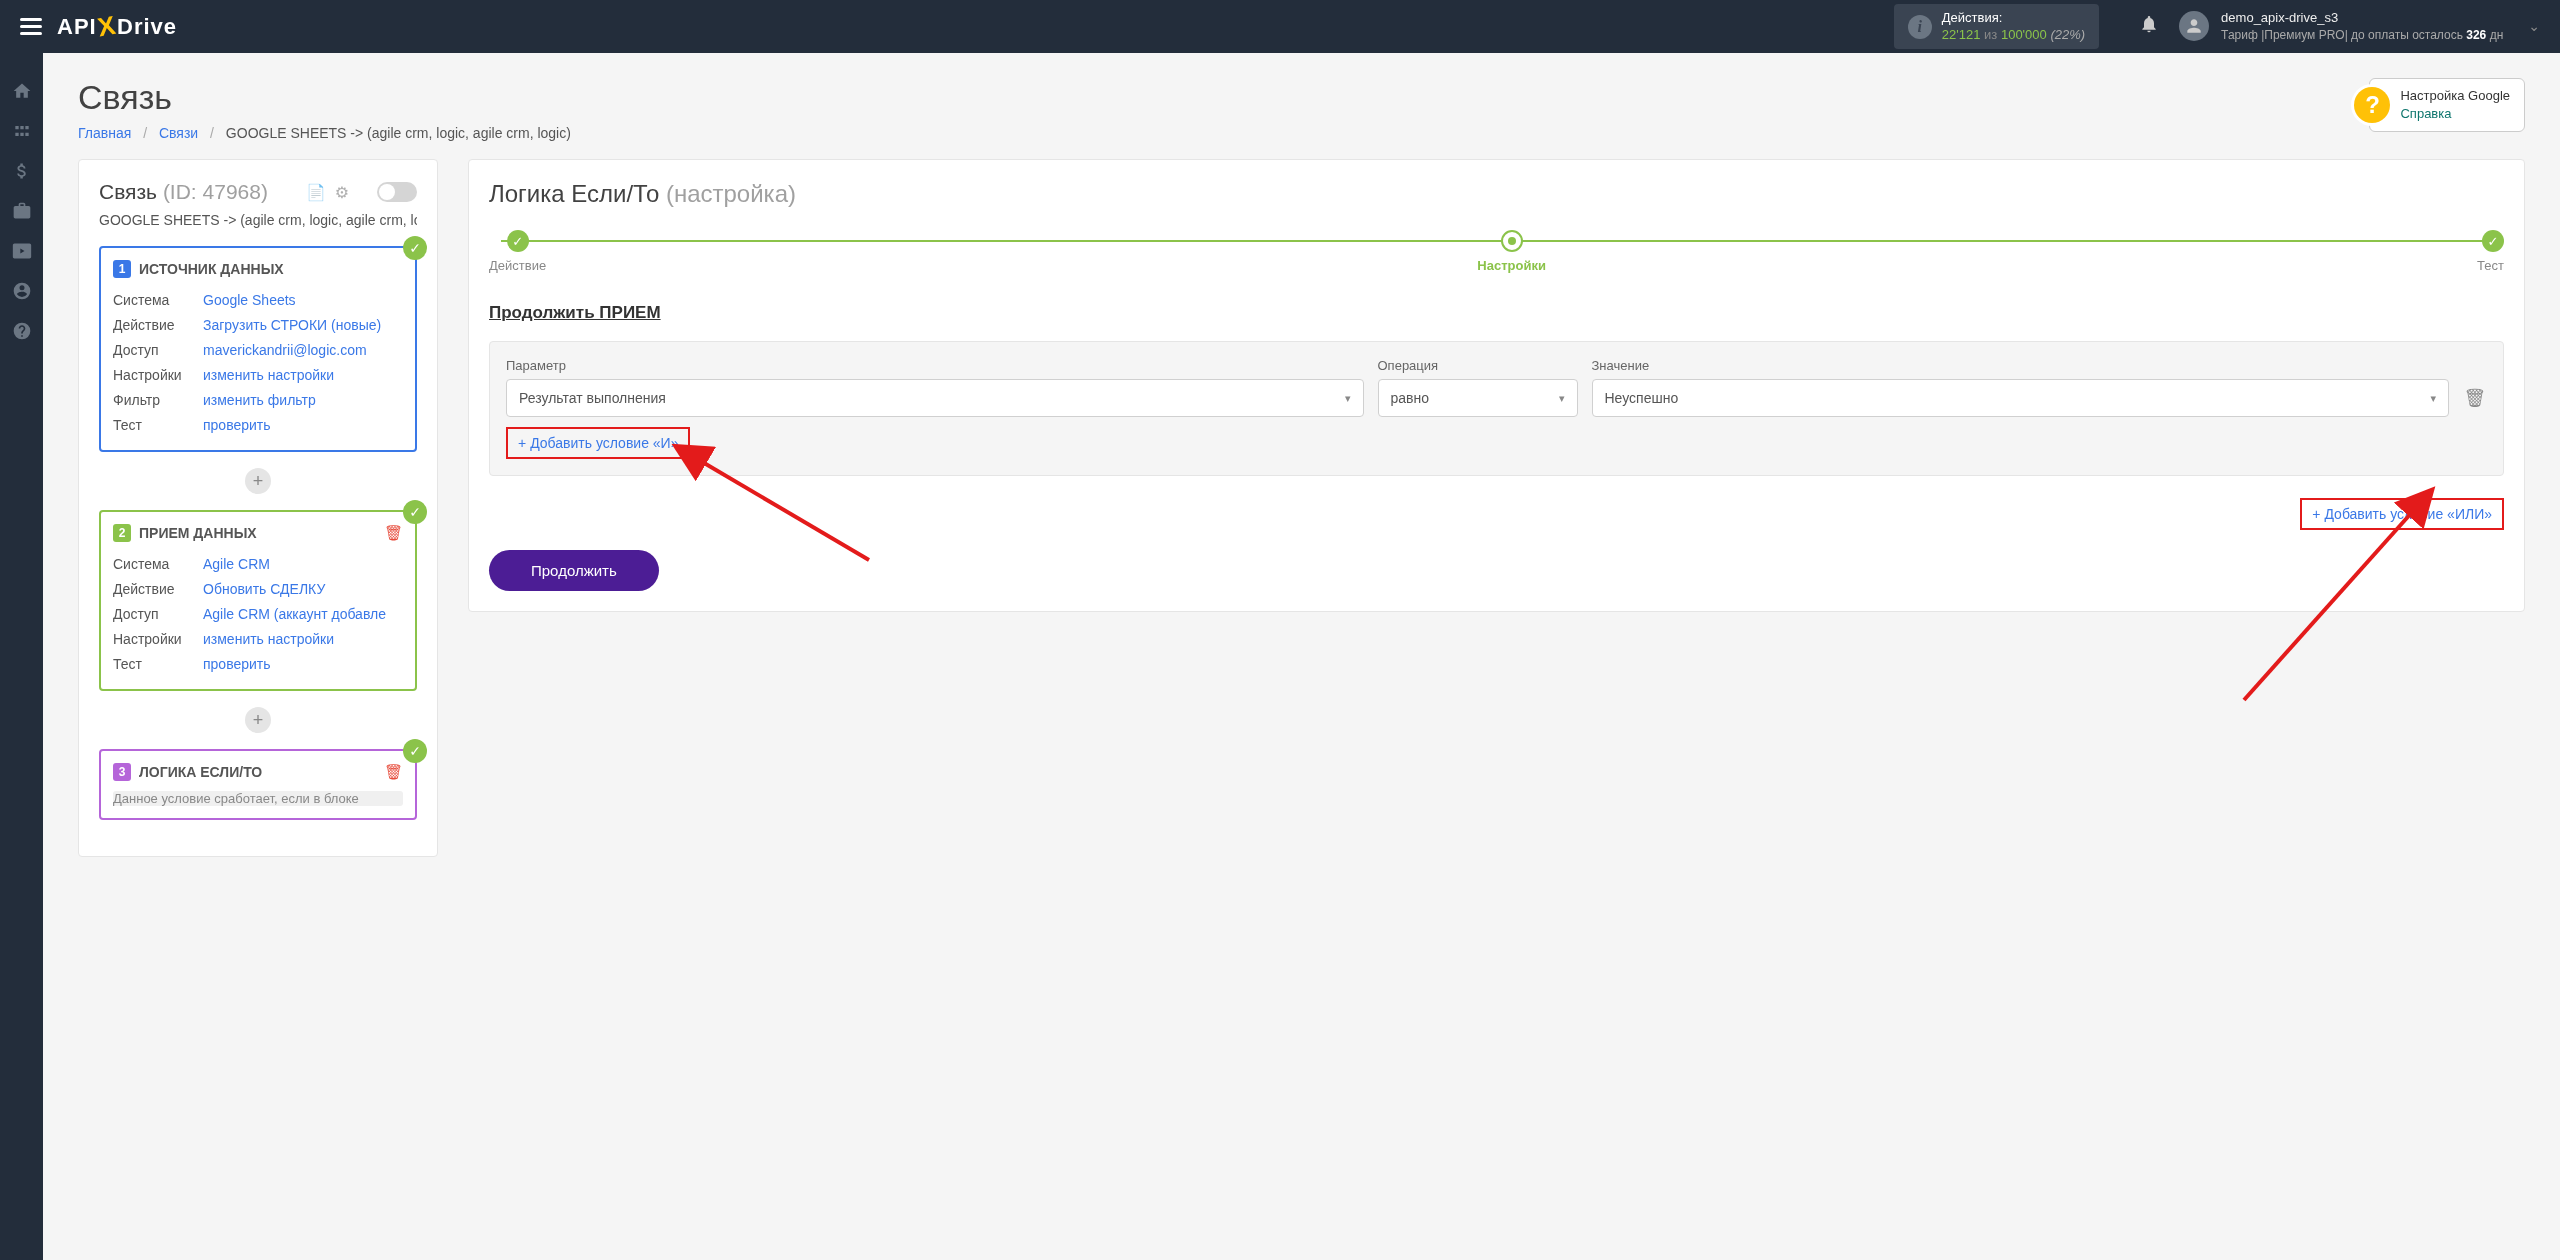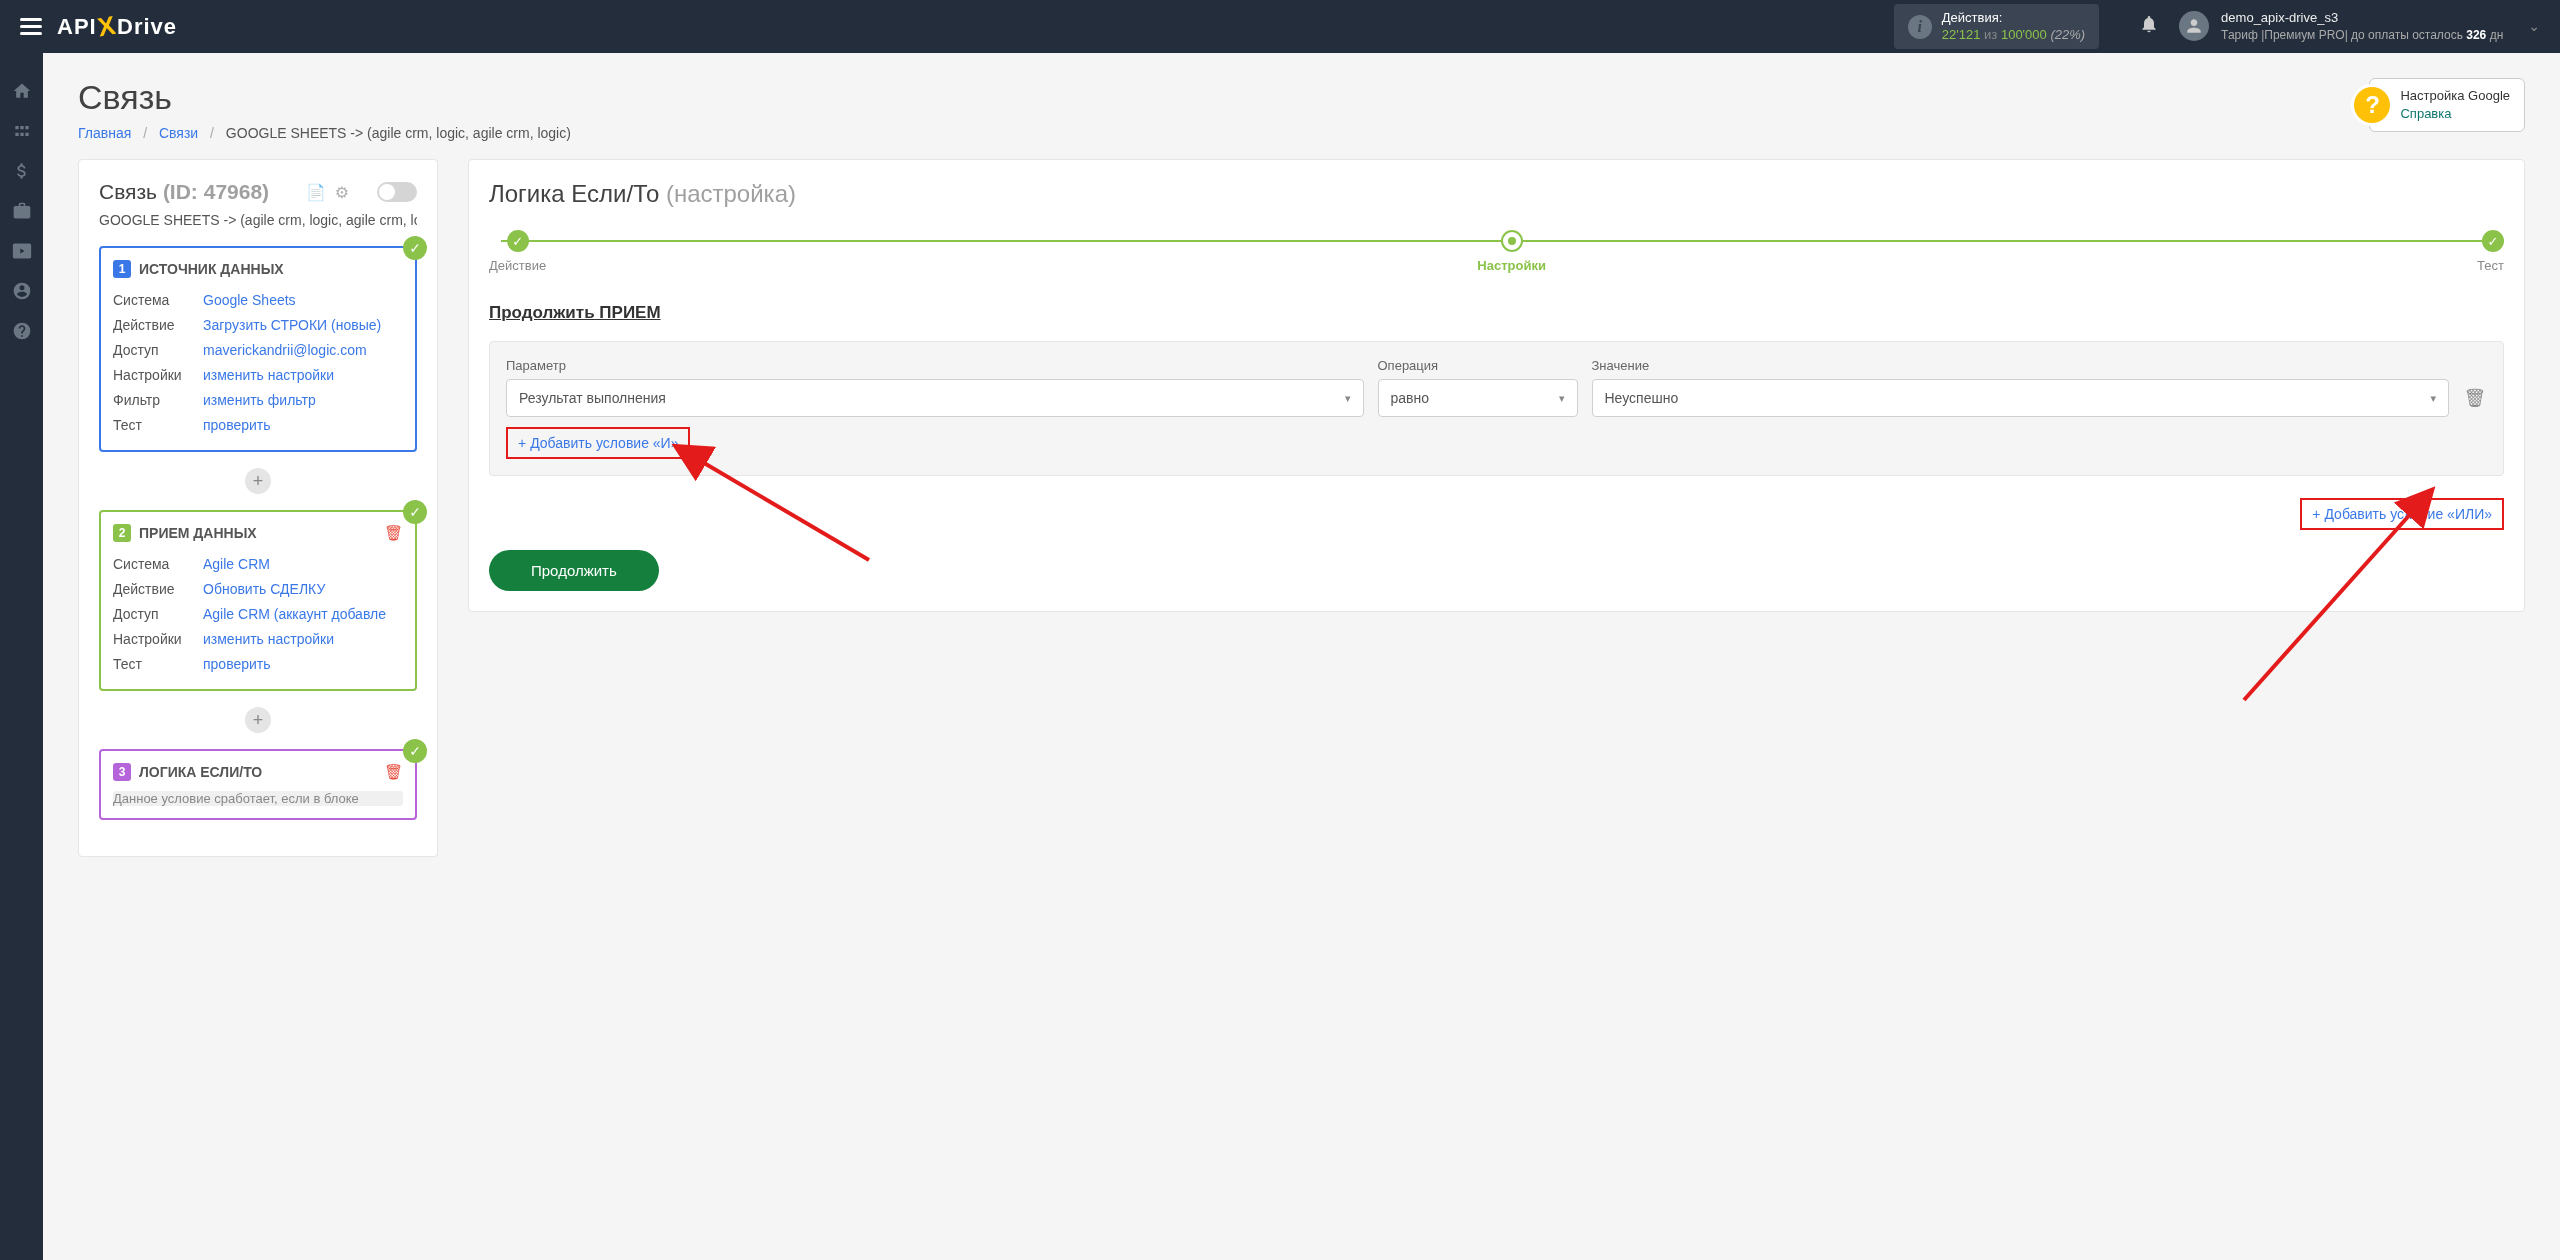--- a/index.html
+++ b/index.html
@@ -38,21 +38,21 @@
 .help-widget { display: flex; align-items: center; border: 1px solid #ccc; border-radius: 6px; padding: 8px 14px 8px 8px; background: #fff; position: relative; }
 .help-icon { width: 36px; height: 36px; background: #ffc107; border-radius: 50%; display: flex; align-items: center; justify-content: center; color: #fff; font-size: 24px; font-weight: bold; margin-right: 10px; margin-left: -24px; box-shadow: 0 0 0 3px #fff; }
 .help-text { font-size: 13px; line-height: 1.4; }
 .help-text a { color: #0f766e; text-decoration: none; }
 .columns { display: flex; gap: 30px; }
 .left-col { width: 360px; }
 .right-col { flex: 1; }
 .panel { background: #fff; border: 1px solid #e5e5e5; border-radius: 4px; padding: 20px; }
 .conn-header { display: flex; align-items: center; justify-content: space-between; margin-bottom: 8px; }
 .conn-title { font-size: 21px; color: #424242; }
-.conn-title .conn-id { color: #a0a0a0; font-weight: 700; }
+.conn-title .conn-id { color: #a0a0a0; font-weight: 400; }
 .conn-icons { display: flex; align-items: center; gap: 8px; }
 .doc-icon, .gear-icon { color: #b0b0b0; cursor: pointer; }
 .toggle { width: 40px; height: 20px; background: #d5d5d5; border-radius: 10px; position: relative; cursor: pointer; }
 .toggle .knob { width: 16px; height: 16px; background: #fff; border-radius: 50%; position: absolute; top: 2px; left: 2px; }
 .conn-sub { font-size: 14px; color: #555; margin-bottom: 18px; white-space: nowrap; overflow: hidden; }
 .block { border: 2px solid; border-radius: 4px; padding: 12px; position: relative; margin-bottom: 16px; }
 .block.src { border-color: #3a78e7; }
 .block.dest { border-color: #8bc34a; }
 .block.logic { border-color: #b565d9; }
 .block-badge { position: absolute; top: -12px; right: -12px; width: 24px; height: 24px; background: #8bc34a; border-radius: 50%; color: #fff; display: flex; align-items: center; justify-content: center; font-size: 14px; }
@@ -84,21 +84,21 @@
 .cond-row { display: flex; gap: 14px; align-items: flex-end; }
 .cond-col { flex: 1; display: flex; flex-direction: column; }
 .cond-col.narrow { flex: 0 0 200px; }
 .cond-label { font-size: 13px; color: #666; margin-bottom: 6px; }
 .select { background: #fff; border: 1px solid #d0d0d0; border-radius: 4px; height: 38px; display: flex; align-items: center; justify-content: space-between; padding: 0 12px; cursor: pointer; font-size: 14px; color: #555; }
 .select .caret { color: #888; font-size: 11px; }
 .trash-btn { width: 24px; height: 38px; display: flex; align-items: center; justify-content: center; color: #888; cursor: pointer; font-size: 18px; }
 .add-link { color: #3a78e7; font-size: 14px; cursor: pointer; display: inline-flex; align-items: center; gap: 4px; margin-top: 10px; }
 .add-link.boxed { border: 2px solid #e31b1b; padding: 6px 10px; }
 .or-row { display: flex; justify-content: flex-end; margin-bottom: 20px; }
-.continue-btn { background: #15803d; color: #fff; border: none; border-radius: 22px; padding: 12px 42px; font-size: 15px; cursor: pointer; }
+.continue-btn { background: #4c1d95; color: #fff; border: none; border-radius: 22px; padding: 12px 42px; font-size: 15px; cursor: pointer; }
 .logic-note { background: #f0f0f0; color: #888; font-size: 13px; border-radius: 3px; margin-top: 6px; }
 .right-inner { position: relative; }
 svg.annot { position: absolute; overflow: visible; pointer-events: none; }
 </style>
 </head>
 <body>
 
 <div class="topbar">
   <div class="hamburger">
     <div></div>

